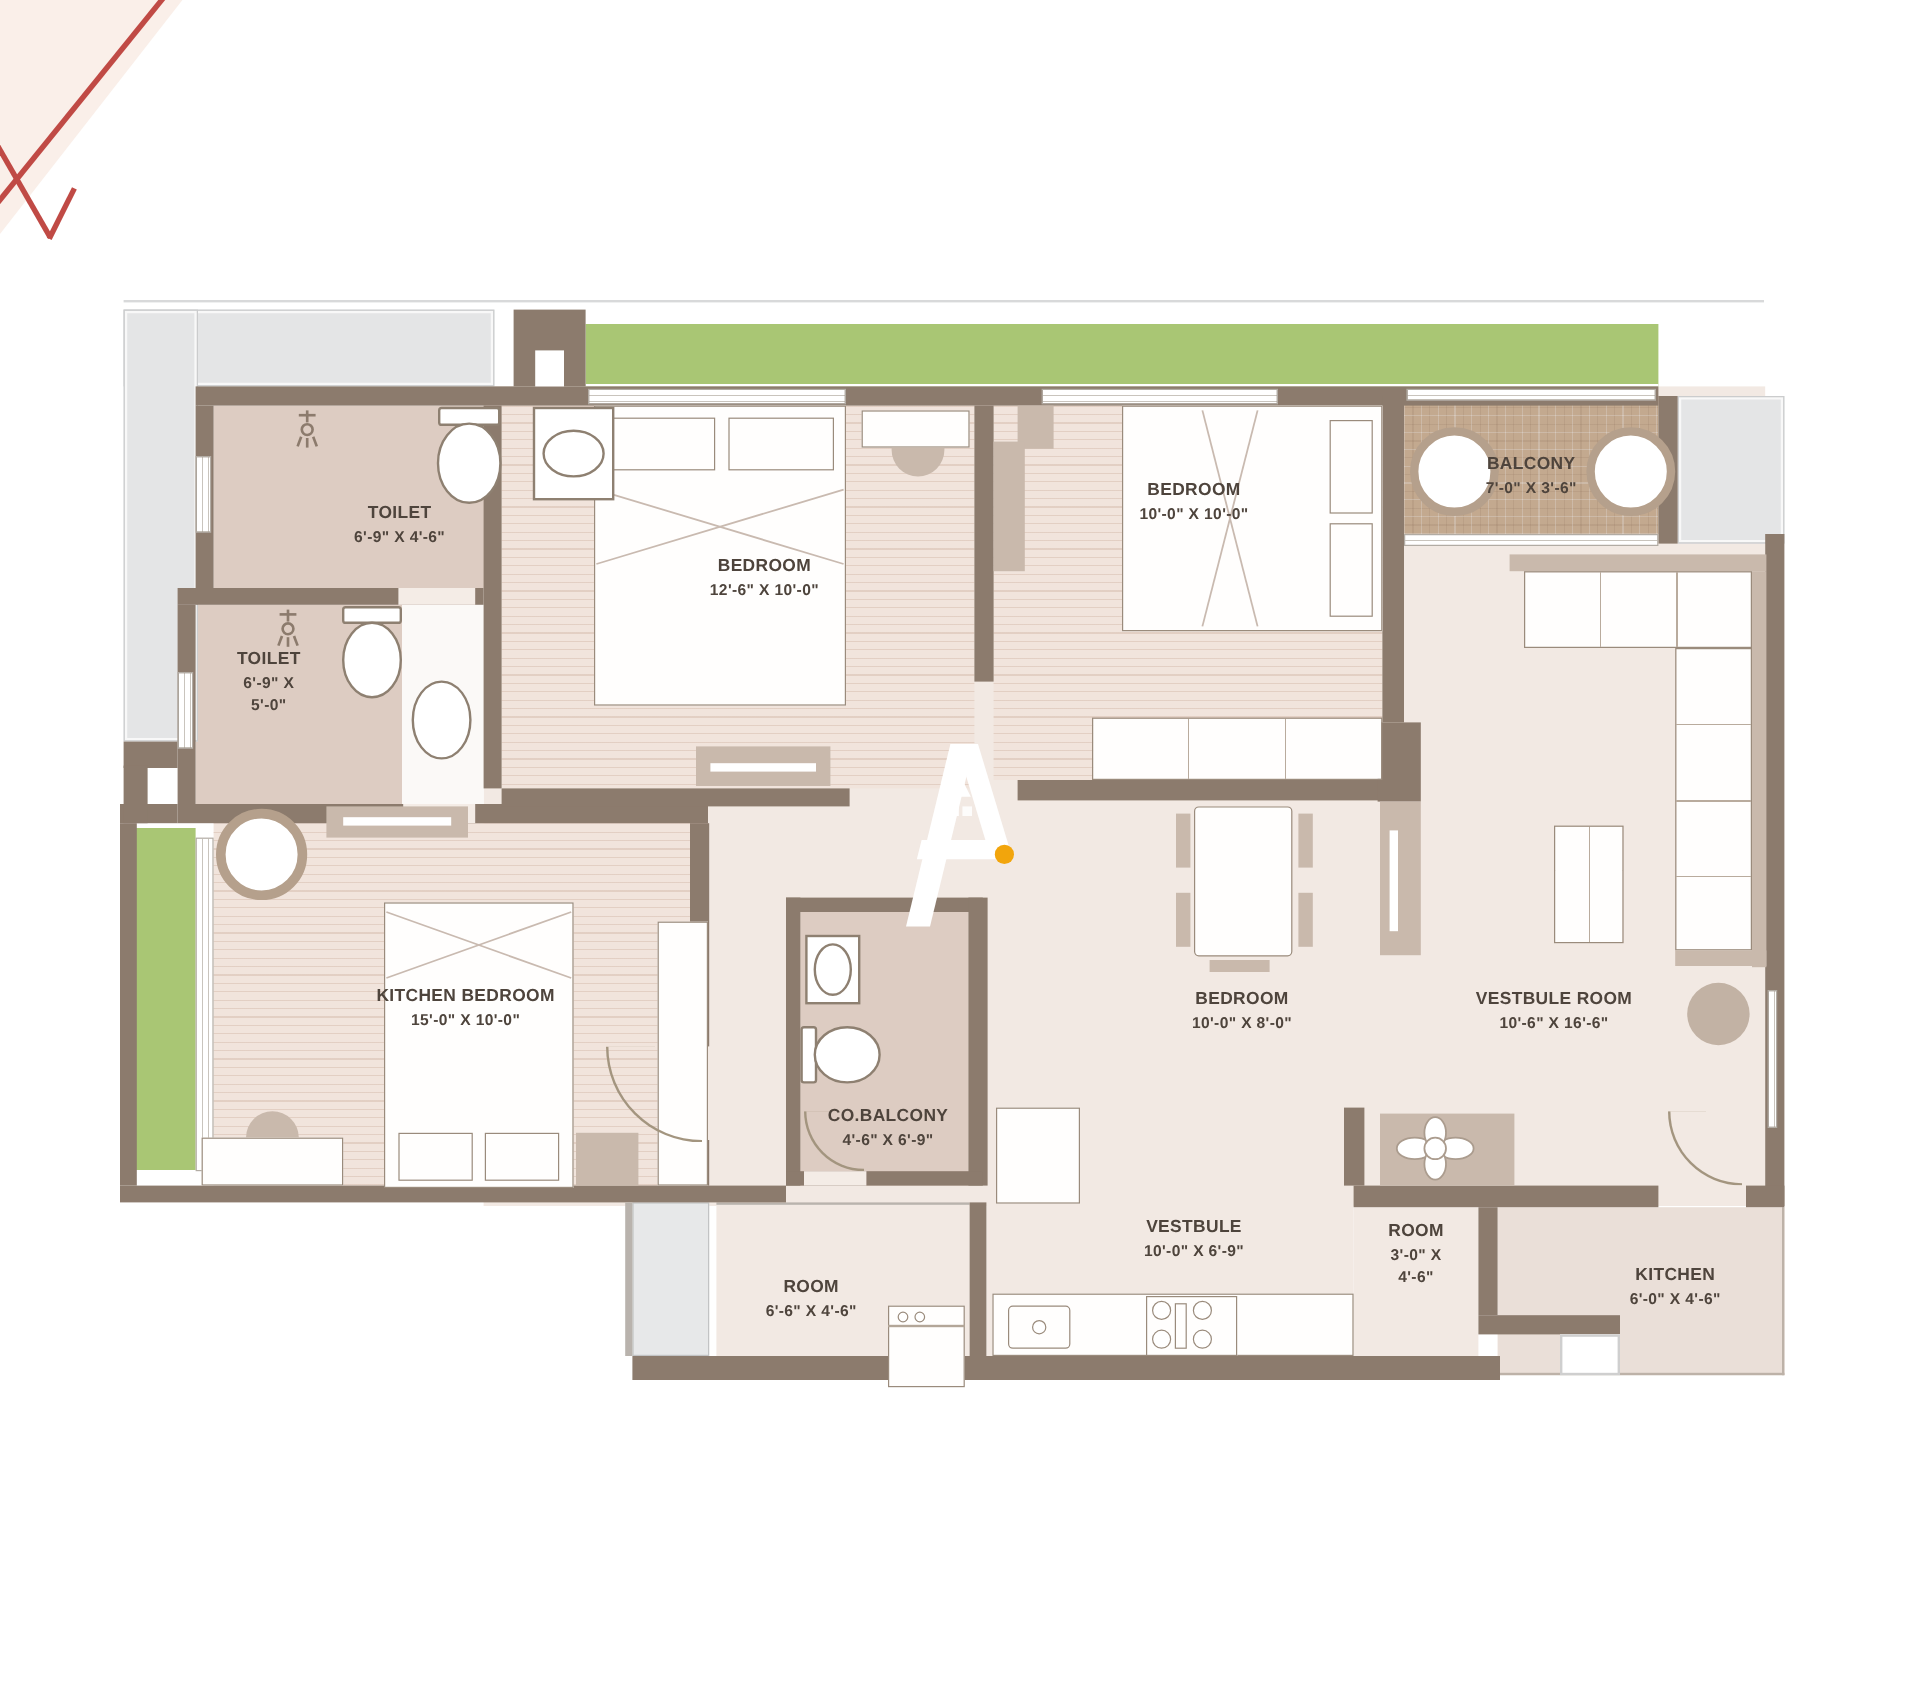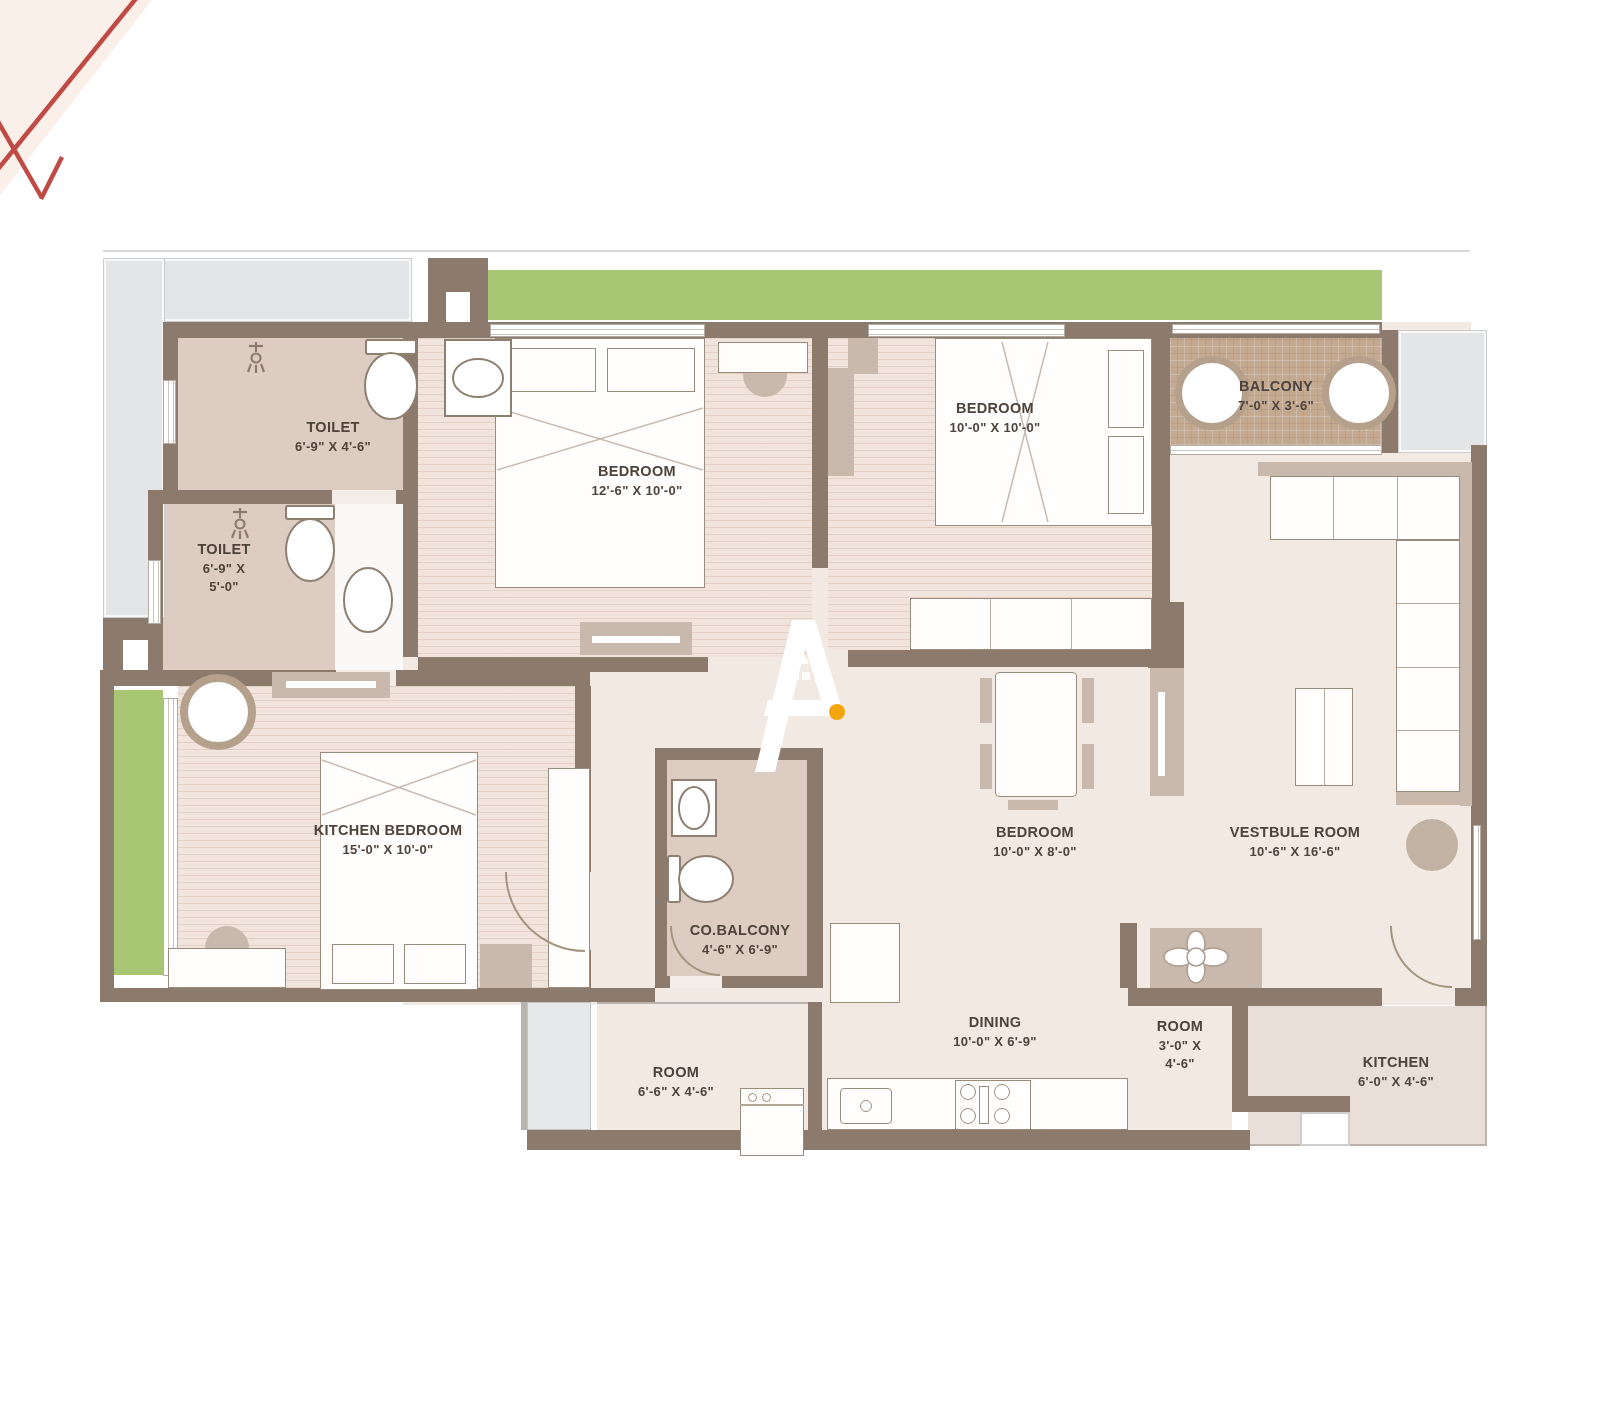--- a/index.html
+++ b/index.html
@@ -279,21 +279,21 @@
   </div>
   <div class="rl" style="left:1295px;top:842px;">
     <span class="nm">VESTBULE ROOM</span>
     <span class="dm">10'-6" X 16'-6"</span>
   </div>
   <div class="rl" style="left:676px;top:1082px;">
     <span class="nm">ROOM</span>
     <span class="dm">6'-6" X 4'-6"</span>
   </div>
   <div class="rl" style="left:995px;top:1032px;">
-    <span class="nm">DINING</span>
+    <span class="nm">VESTBULE</span>
     <span class="dm">10'-0" X 6'-9"</span>
   </div>
   <div class="rl" style="left:1180px;top:1045px;">
     <span class="nm">ROOM</span>
     <span class="dm">3'-0" X</span>
     <span class="dm">4'-6"</span>
   </div>
   <div class="rl" style="left:1396px;top:1072px;">
     <span class="nm">KITCHEN</span>
     <span class="dm">6'-0" X 4'-6"</span>

